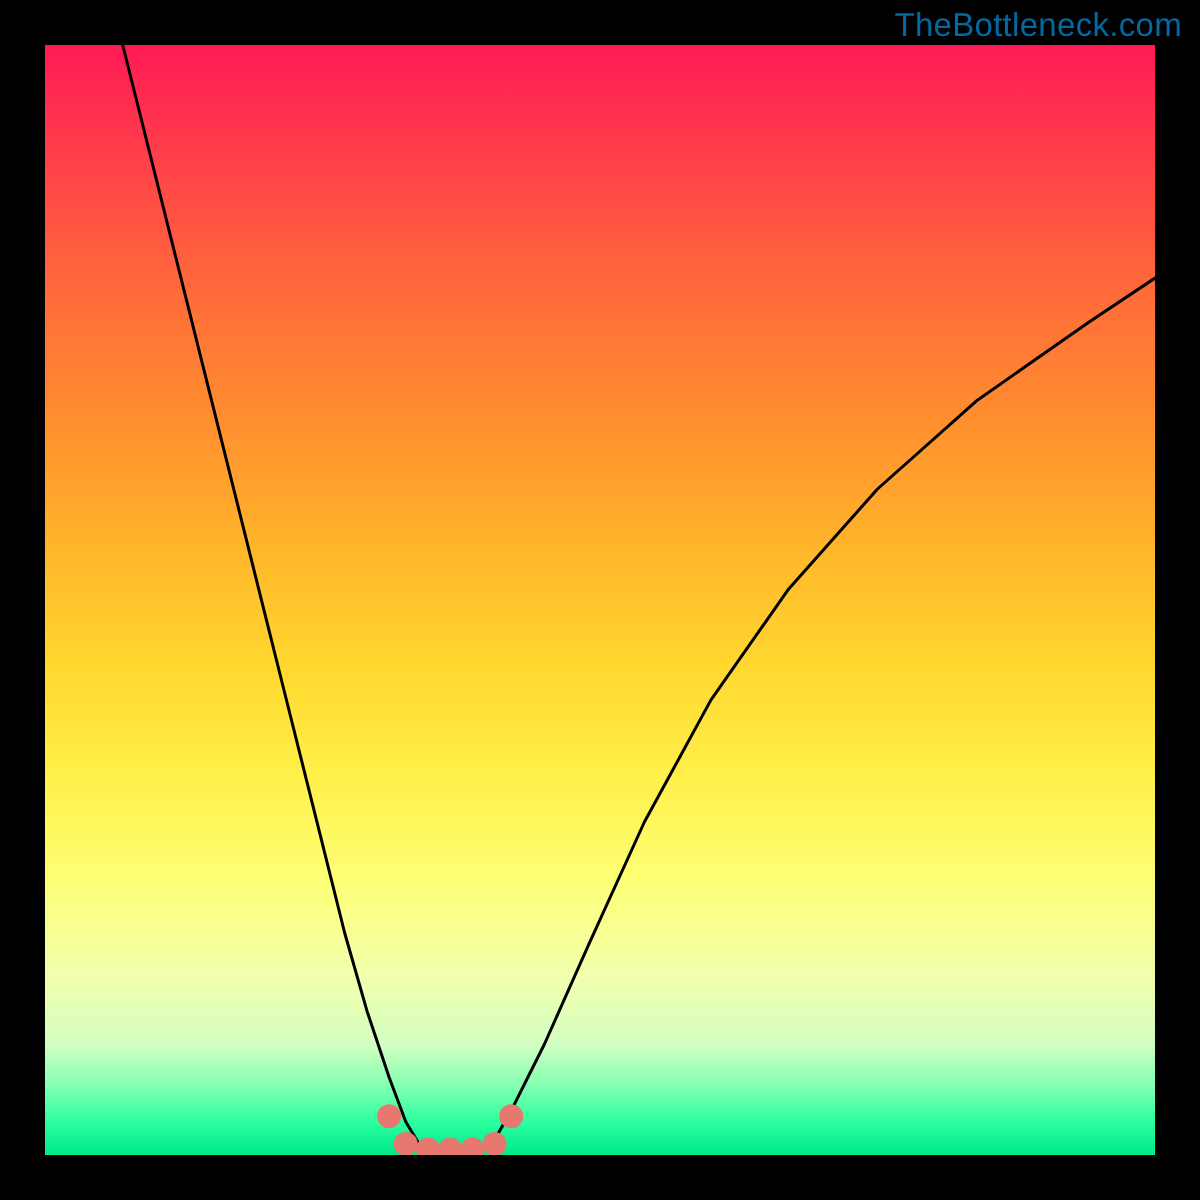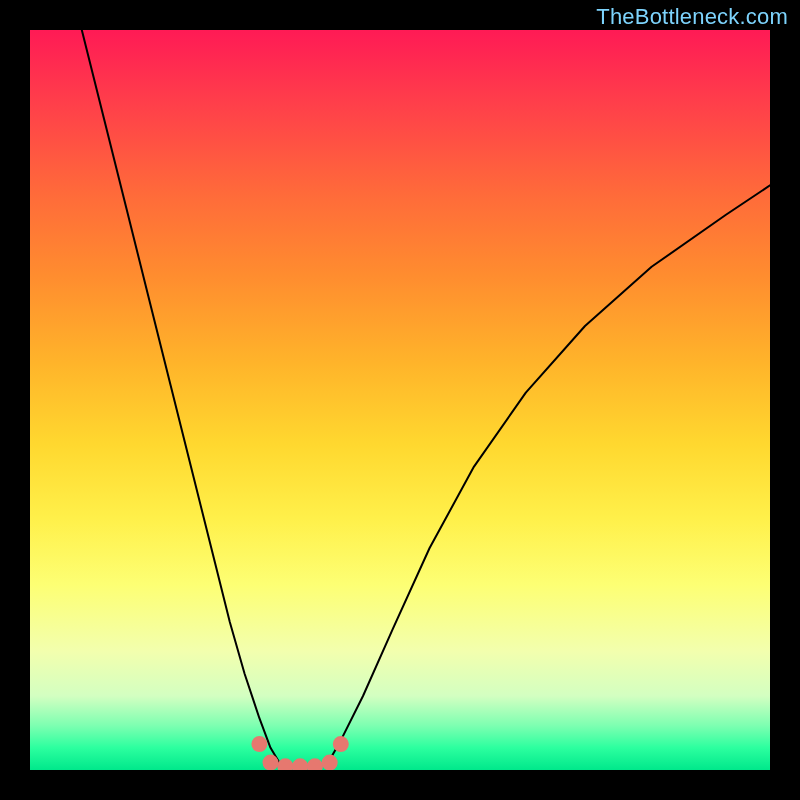--- a/index.html
+++ b/index.html
@@ -46,21 +46,21 @@
     position: absolute;
     left: 0;
     top: 0;
     width: 740px;
     height: 740px;
   }
   .watermark {
     position: absolute;
     top: 4px;
     right: 12px;
-    color: #7dd3fc;
+    color: #0369a1;
     font-size: 22px;
     font-weight: 500;
     letter-spacing: 0.2px;
     user-select: none;
   }
 </style>
 </head>
 <body>
 
 <div class="frame">

